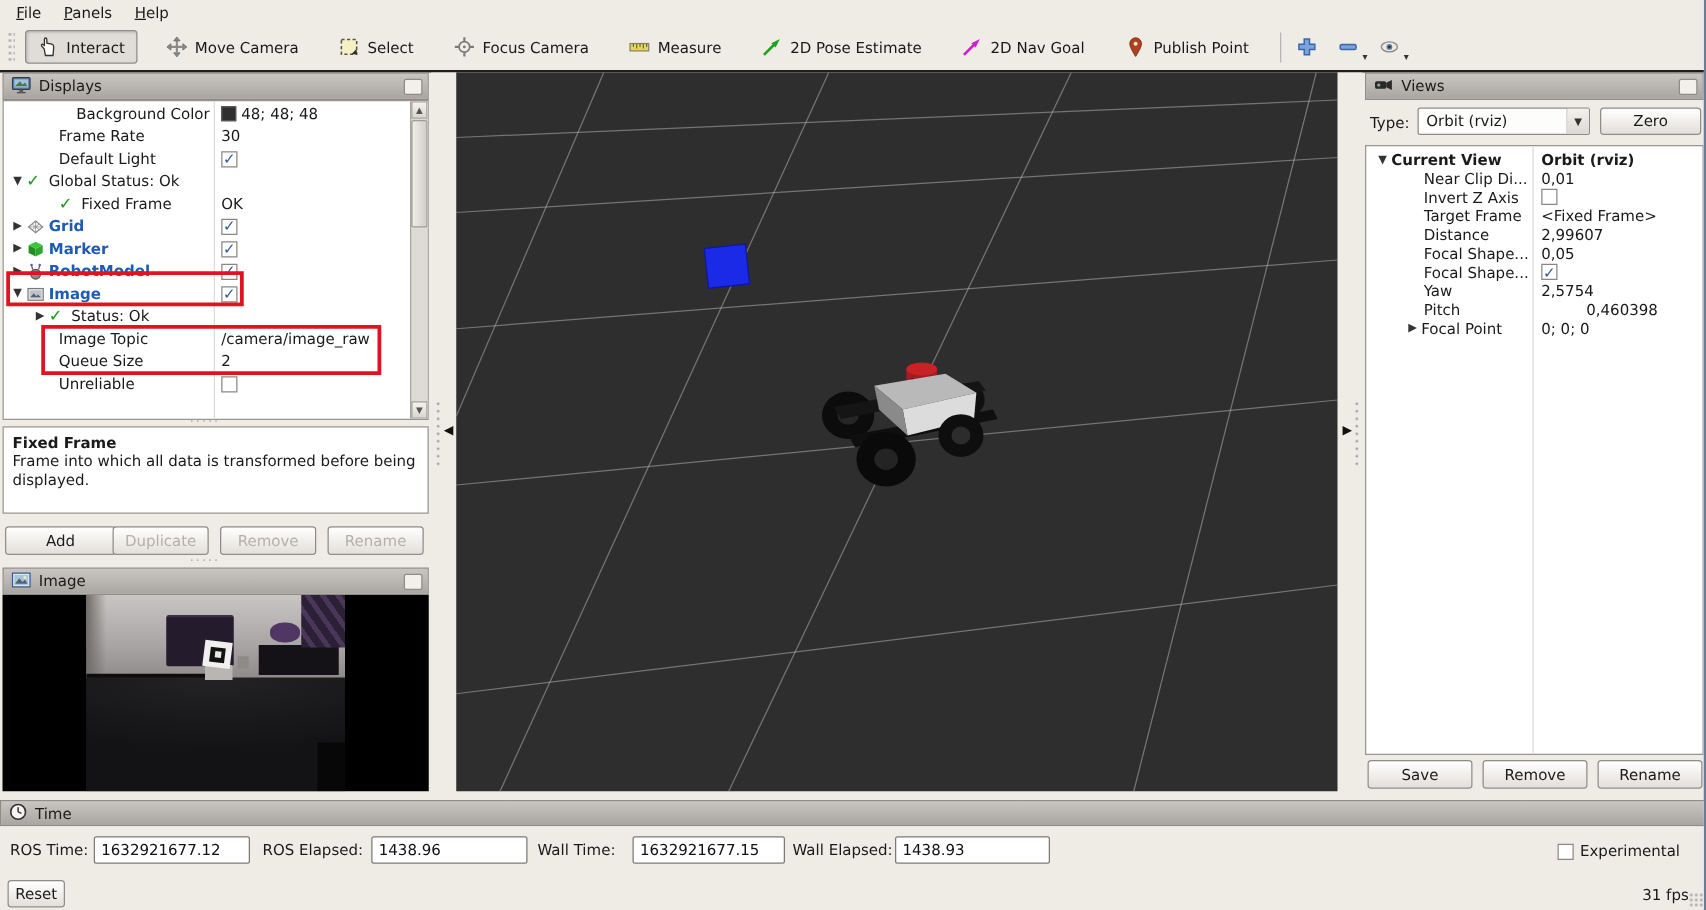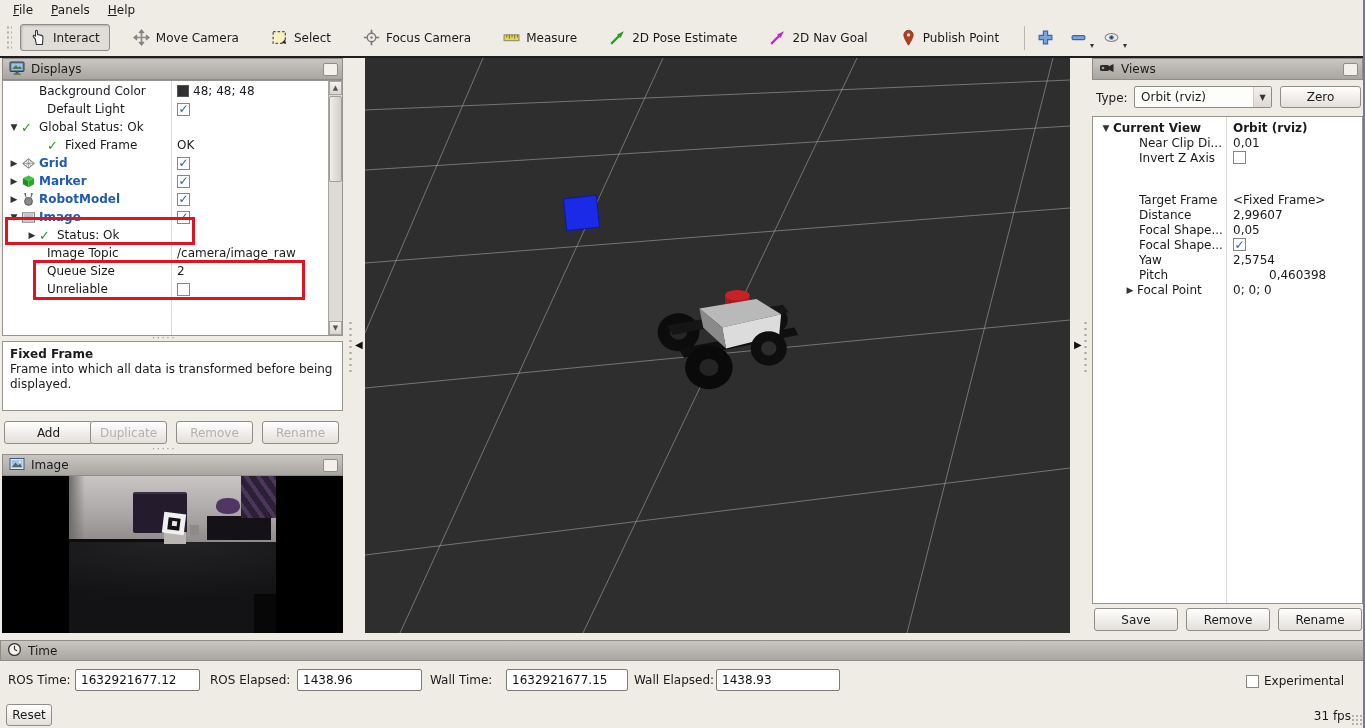--- a/index.html
+++ b/index.html
@@ -236,25 +236,31 @@
           <rect x="4.5" y="13.5" width="7" height="1.2" fill="#555"></rect>
         </svg>
     </span>
     <span class="ptitle">Displays</span>
     <span class="floatbtn"></span>
   </div>
 
   <div id="displays-tree">
     <div class="colsep"></div>
     <div id="displays-rows">
-        <div class="trow" style="padding-left: 36px;">
+        <div class="trow" style="padding-left: 58px;">
           <span class="tlabel">Background Color</span>
           <span class="tvalue" style="left: 174px;">
             <span class="swatch"></span>
             <span>48; 48; 48</span>
+          </span>
+        </div>
+        <div class="trow" style="padding-left: 44px;">
+          <span class="tlabel">Frame Rate</span>
+          <span class="tvalue" style="left: 174px;">
+            <span>30</span>
           </span>
         </div>
         <div class="trow" style="padding-left: 44px;">
           <span class="tlabel">Default Light</span>
           <span class="tvalue" style="left: 174px;">
             <span class="cb">✓</span>
           </span>
         </div>
         <div class="trow" style="padding-left: 4px;">
           <span class="exp">▼</span>
@@ -492,21 +498,21 @@
           <span class="tvalue" style="left: 140px;">
             <span>0,01</span>
           </span>
         </div>
         <div class="trow" style="padding-left: 46px;">
           <span class="tlabel">Invert Z Axis</span>
           <span class="tvalue" style="left: 140px;">
             <span class="cb"></span>
           </span>
         </div>
-        <div class="trow" style="padding-left: 46px; margin-top: 27px;">
+        <div class="trow" style="padding-left: 46px;">
           <span class="tlabel">Target Frame</span>
           <span class="tvalue" style="left: 140px;">
             <span>&lt;Fixed Frame&gt;</span>
           </span>
         </div>
         <div class="trow" style="padding-left: 46px;">
           <span class="tlabel">Distance</span>
           <span class="tvalue" style="left: 140px;">
             <span>2,99607</span>
           </span>

